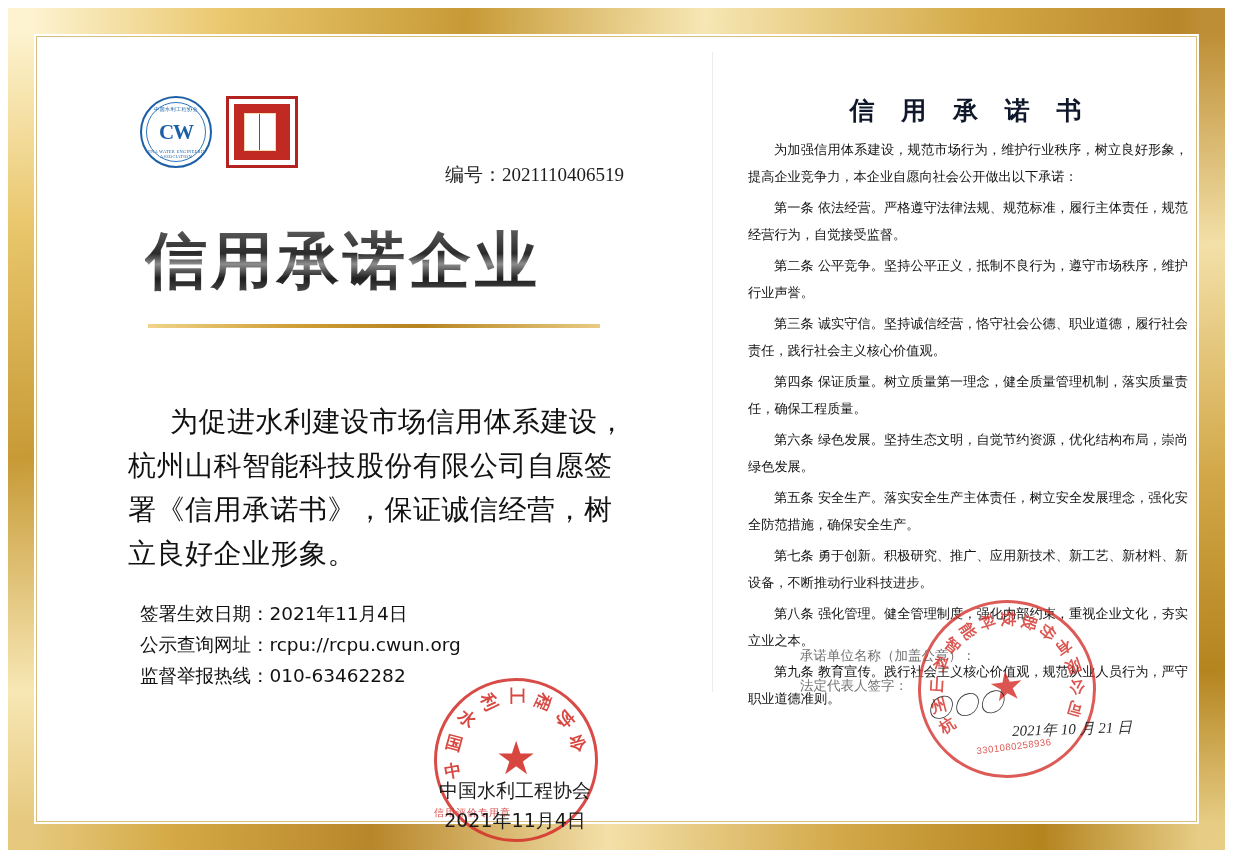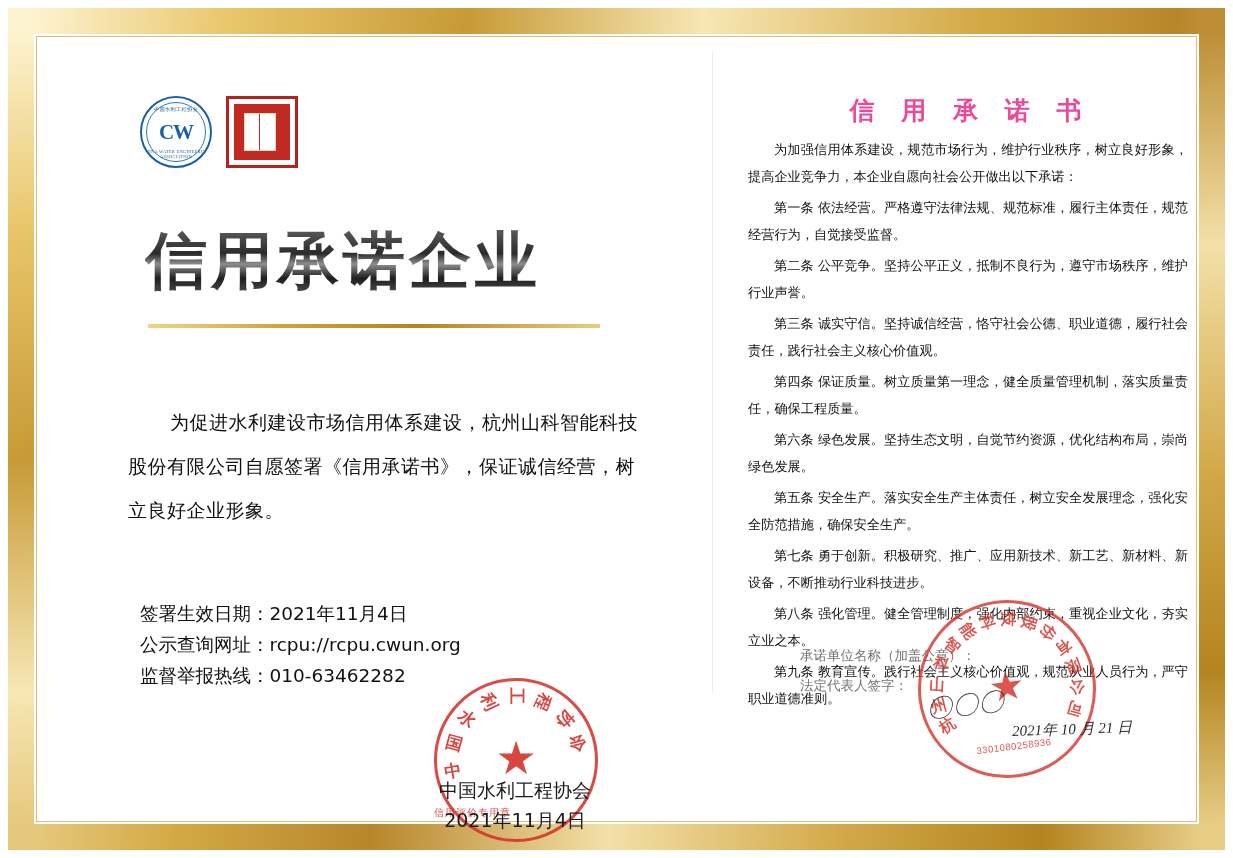--- a/index.html
+++ b/index.html
@@ -177,21 +177,21 @@
     height: 4px;
     background: linear-gradient(90deg, #f0d48a 0%, #d1a13c 30%, #b5831f 60%, #e9cb83 100%);
   }
 
   .body-text {
     position: absolute;
     left: 88px;
     top: 360px;
     width: 510px;
     font-family: "DejaVu Sans", sans-serif;
-    font-size: 19px;
+    font-size: 28px;
     line-height: 44px;
     color: #111111;
     text-indent: 42px;
     letter-spacing: 0.5px;
   }
 
   .meta-block {
     position: absolute;
     left: 100px;
     top: 558px;
@@ -270,21 +270,21 @@
   }
   .r-title {
     position: absolute;
     left: 0; right: 0;
     top: 54px;
     text-align: center;
     font-family: "DejaVu Serif", serif;
     font-weight: bold;
     font-size: 25px;
     letter-spacing: 9px;
-    color: #ec4899;
+    color: #0f172a;
   }
   .r-body {
     position: absolute;
     left: 4px;
     top: 92px;
     width: 448px;
     font-family: "DejaVu Sans", sans-serif;
     font-size: 13.2px;
     line-height: 27px;
     color: #141414;
@@ -394,20 +394,21 @@
           <div class="cw">CW</div>
           <div class="bottomtext">CHINA WATER ENGINEERING ASSOCIATION</div>
         </div>
         <div class="logo-square">
           <div class="inner">
             <div class="book"></div>
           </div>
         </div>
       </div>
 
+      <div class="serial">编号：2021110406519</div>
 
       <div class="big-title">信用承诺企业</div>
       <div class="title-rule"></div>
 
       <div class="body-text">为促进水利建设市场信用体系建设，杭州山科智能科技股份有限公司自愿签署《信用承诺书》，保证诚信经营，树立良好企业形象。</div>
 
       <div class="meta-block">
         <div class="meta-line">签署生效日期：2021年11月4日</div>
         <div class="meta-line">公示查询网址：rcpu://rcpu.cwun.org</div>
         <div class="meta-line">监督举报热线：010-63462282</div>

